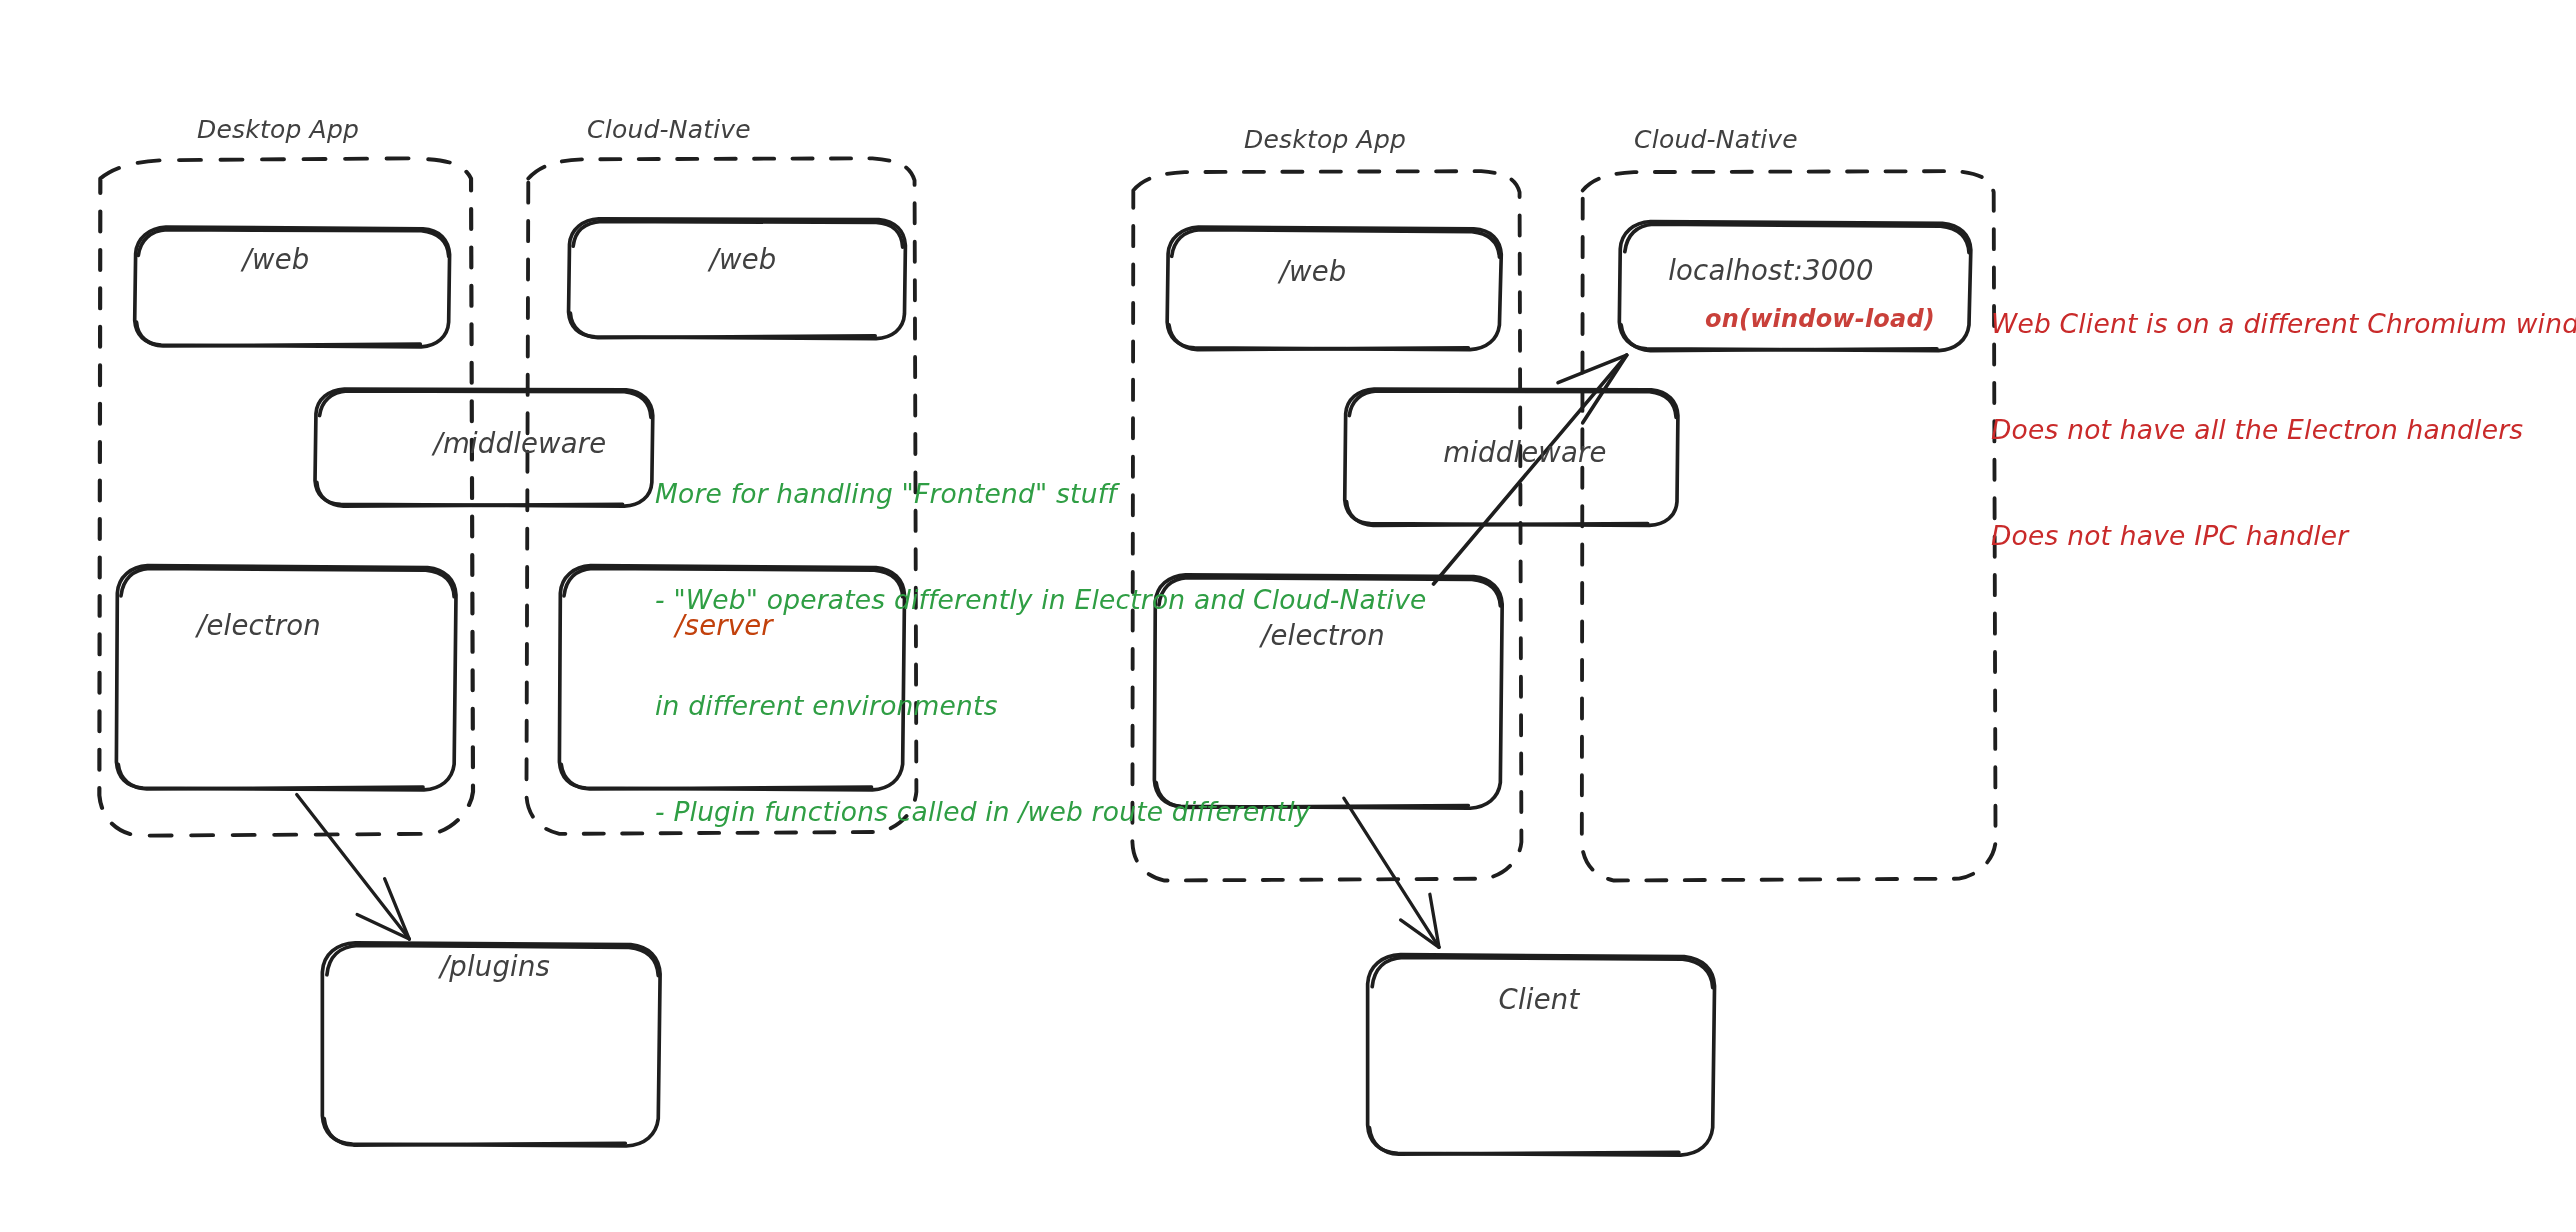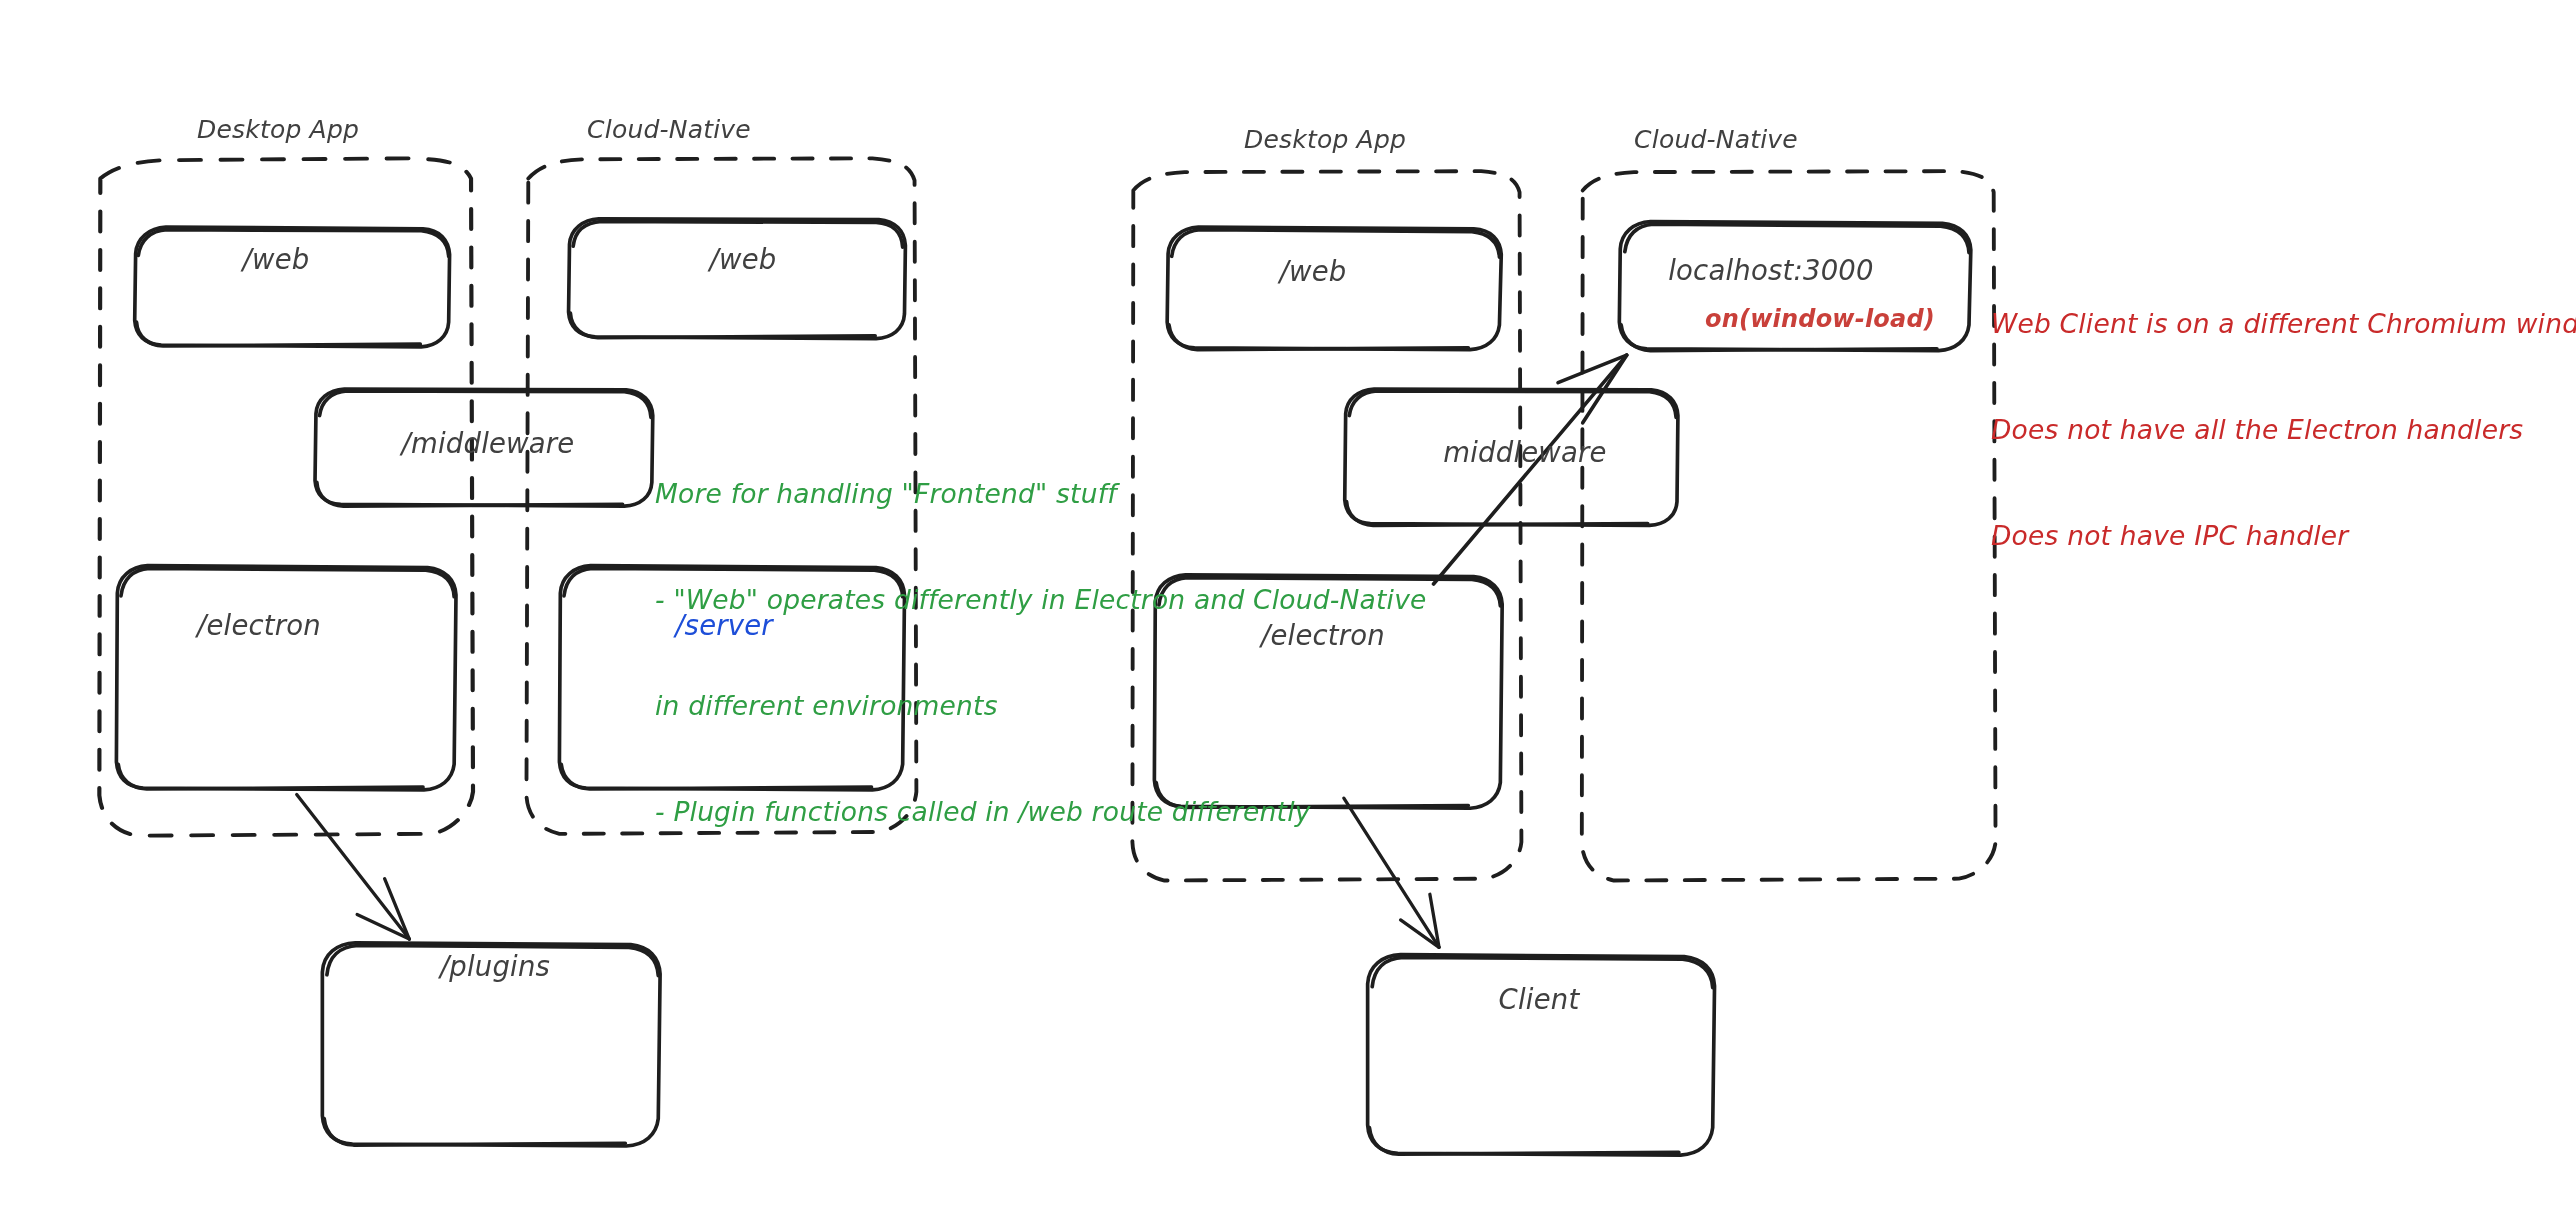--- a/index.html
+++ b/index.html
@@ -192,25 +192,25 @@
   </svg>
 
   <div class="lbl group-title hand" style="left:278px; top:114px;">Desktop App</div>
 
   <div class="lbl group-title hand" style="left:669px; top:114px;">Cloud-Native</div>
 
   <div class="lbl box-title hand" style="left:276px; top:242px;">/web</div>
 
   <div class="lbl box-title hand" style="left:743px; top:242px;">/web</div>
 
-  <div class="lbl box-title hand" style="left:488px; top:426px;">/middleware</div>
+  <div class="lbl box-title hand" style="left:520px; top:426px;">/middleware</div>
 
   <div class="lbl box-title hand" style="left:259px; top:608px;">/electron</div>
 
-  <div class="lbl box-title hand" style="left:724px; top:608px; color:#1d4ed8;">/server</div>
+  <div class="lbl box-title hand" style="left:724px; top:608px; color:#c2410c;">/server</div>
 
   <div class="lbl box-title hand" style="left:495px; top:949px;">/plugins</div>
 
   <div class="lbl group-title hand" style="left:1325px; top:124px;">Desktop App</div>
 
   <div class="lbl group-title hand" style="left:1716px; top:124px;">Cloud-Native</div>
 
   <div class="lbl box-title hand" style="left:1313px; top:254px;">/web</div>
 
   <div class="lbl box-title hand" style="left:1771px; top:253px;">localhost:3000</div>

